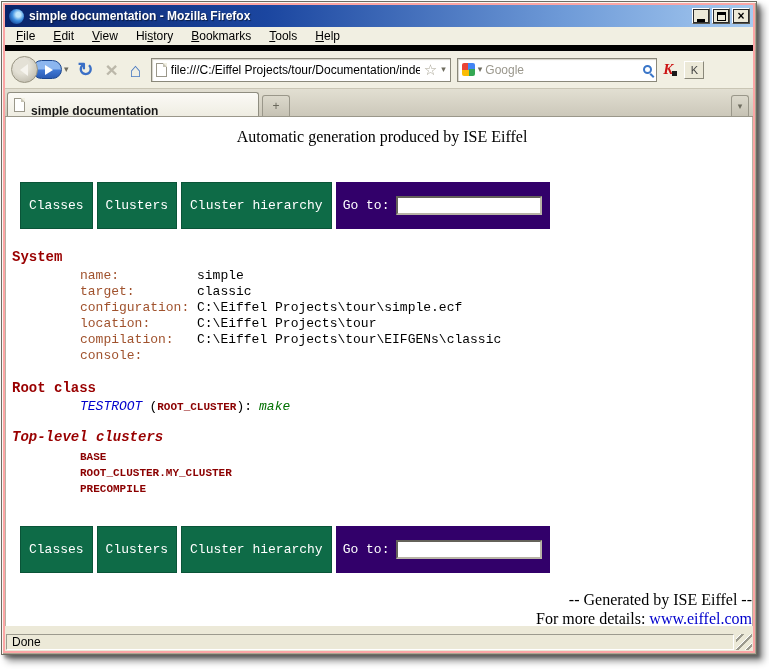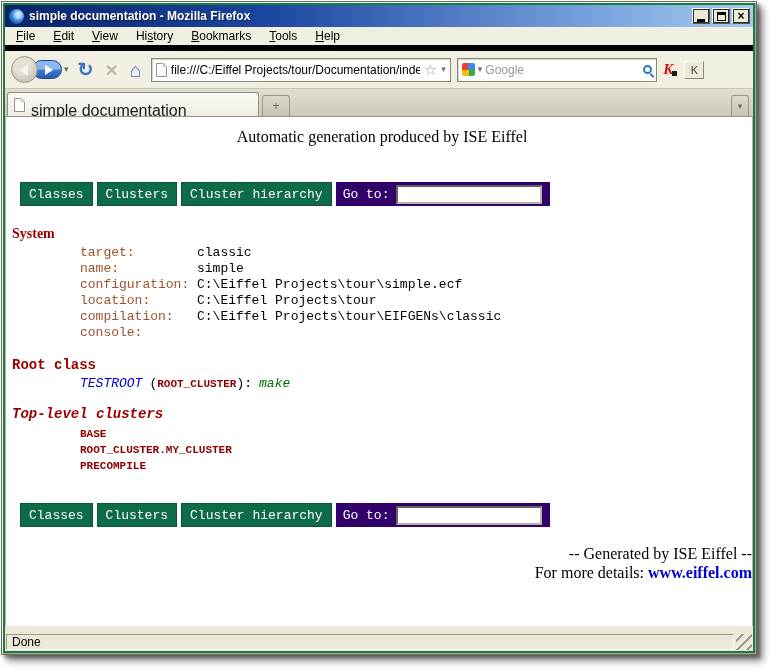--- a/index.html
+++ b/index.html
@@ -2,21 +2,21 @@
 <html><head>
 <meta charset="utf-8">
 <style>
   * { margin:0; padding:0; box-sizing:border-box; }
   html,body { width:769px; height:671px; background:#ffffff; overflow:hidden;
               font-family:"Liberation Sans", sans-serif; }
 
   
   .window {
     position:absolute; left:1px; top:1px; width:756px; height:654px;
-    background:#15803d; border:1px solid #6e6c61;
+    background:#fca5a5; border:1px solid #6e6c61;
     box-shadow: inset 1px 1px 0 #f8f6f0, inset -1px -1px 0 #a9a593,
                 6px 6px 7px rgba(0,0,0,.45), 3px 3px 3px rgba(0,0,0,.35);
     padding:3px; display:flex; flex-direction:column;
   }
 
   
   .titlebar { height:22px; flex:0 0 22px; display:flex; align-items:center;
     background:linear-gradient(90deg,#0a246a 0%,#1b46a0 35%,#6f9bd8 75%,#a6caf0 100%);
     padding:0 3px 0 4px; }
   .fx-icon { width:15px; height:15px; border-radius:50%; flex:0 0 15px;
@@ -87,68 +87,68 @@
   .kasp::after { content:""; position:absolute; left:9px; bottom:0; width:5px; height:5px; background:#1a1a1a; }
   .k-btn { width:20px; height:18px; background:#ece9d8; border:1px solid; border-color:#fff #8a887a #8a887a #fff;
     font-size:11px; color:#444; display:flex; align-items:center; justify-content:center; }
 
   
   .tabstrip { flex:0 0 27px; background:linear-gradient(#e2dfd2,#ccc8ba); display:flex; align-items:flex-end;
     padding:3px 2px 0 2px; border-bottom:1px solid #9a978a; }
   .tab-active { width:252px; height:24px; background:linear-gradient(#fbfaf6,#efede2);
     border:1px solid #8f8d80; border-bottom:none; border-radius:3px 3px 0 0;
     display:flex; align-items:center; padding:0 6px; gap:6px; }
-  .tab-label { font-size:16px; font-weight:normal; color:#1a1a1a; white-space:nowrap; overflow:hidden;margin-top:12px; }
+  .tab-label { font-size:12px; font-weight:bold; color:#1a1a1a; white-space:nowrap; overflow:hidden;margin-top:12px; }
   .newtab-btn { width:28px; height:21px; margin-left:3px; background:linear-gradient(#dcd9cc,#c6c2b4);
     border:1px solid #9a978a; border-bottom:none; border-radius:3px 3px 0 0;
     display:flex; align-items:center; justify-content:center; font-size:12px; color:#6a685c; }
   .tab-spacer { flex:1 1 auto; }
   .tablist-btn { width:18px; height:21px; background:linear-gradient(#dcd9cc,#c6c2b4);
     border:1px solid #9a978a; border-bottom:none; border-radius:3px 3px 0 0;
     display:flex; align-items:center; justify-content:center; margin-right:2px; }
 
   
   .content { flex:1 1 auto; background:#fff; overflow:hidden; padding:0 0 0 6px;
     border-left:1px solid #b8b4a4; border-right:1px solid #b8b4a4; }
   .doc-heading { margin-top:11px; text-align:center;
     font:16px "Liberation Serif", serif; color:#000; }
 
-  .navrow { margin:36px 0 0 8px; display:flex; align-items:stretch; gap:4px; height:24px; }
+  .navrow { margin:36px 0 0 8px; display:flex; align-items:stretch; gap:4px; height:47px; }
   .navrow.bottom { margin-top:29px; }
   .nav-btn { background:#0e6b47; color:#fff; border:1px solid #0a5438;
     font:13px "Liberation Mono", monospace; display:flex; align-items:center;
     padding:0 8px; text-decoration:none; cursor:pointer; }
   .goto-box { background:#32006a; display:inline-flex; align-items:center; gap:7px; padding:0 8px 0 7px; }
   .goto-label { color:#fff; font:13px "Liberation Mono", monospace; }
   .goto-input { width:146px; height:19px; background:#fff; border:2px inset #b8b4a6;
     font:12px "Liberation Mono", monospace; outline:none; }
 
   .section-heading { font:bold 14px "Liberation Mono", monospace; color:#990000; }
-  .sys-heading { margin-top:20px;font-family:Liberation Serif, serif; }
+  .sys-heading { margin-top:20px; }
   .sys-rows { margin:3px 0 0 68px; }
   .sys-row { font:13px "Liberation Mono", monospace; line-height:16px; white-space:pre; }
   .sys-label { display:inline-block; width:15ch; color:#a0522d; }
   .sys-value { color:#000; }
 
   .rc-heading { margin-top:16px; }
   .rc-line { margin:3px 0 0 68px; font:13px "Liberation Mono", monospace; line-height:16px; }
   .rc-class { color:#0000cc; font-style:italic; text-decoration:none; }
   .rc-open { margin-left:7px; color:#000; }
   .rc-cluster { font-size:11px; font-weight:bold; color:#8b0000; text-decoration:none; }
   .rc-close { color:#000; }
   .rc-creator { margin-left:7px; color:#007000; font-style:italic; text-decoration:none; }
 
   .cl-heading { margin-top:14px;font-style:italic; }
   .cl-items { margin:4px 0 0 68px; }
   .cl-item { display:block; font:bold 11px "Liberation Mono", monospace; color:#8b0000;
     line-height:16px; text-decoration:none; }
 
   .footer { margin-top:18px; text-align:right; font:16px "Liberation Serif", serif; color:#000; }
   .footer-line2 { margin-top:1px; }
-  .web-link { color:#0000cc; text-decoration:none;font-weight:bold; }
+  .web-link { color:#0000cc; text-decoration:none; }
 
   
   .statusbar { flex:0 0 21px; background:#ece9d8; display:flex; align-items:stretch;
     padding:8px 1px 1px 1px; gap:2px; }
   .status-panel { flex:1 1 auto; border:1px solid; border-color:#9c9a8e #fff #fff #9c9a8e;
     display:flex; align-items:center; padding-left:5px; font-size:12px; color:#000; }
   .resize-grip { flex:0 0 16px;
     background:repeating-linear-gradient(135deg, transparent 0 3px, #fff 3px 4px, #9c9a8e 4px 6px, transparent 6px 7px);
   }
 </style>
@@ -242,22 +242,22 @@
       <a class="nav-btn">Clusters</a>
       <a class="nav-btn">Cluster hierarchy</a>
       <span class="goto-box">
         <span class="goto-label">Go to:</span>
         <input class="goto-input" value="" style="">
       </span>
     </div>
 
     <div class="section-heading sys-heading">System</div>
     <div class="sys-rows">
+      <div class="sys-row"><span class="sys-label">name:</span><span class="sys-value">simple</span></div>
       <div class="sys-row"><span class="sys-label">target:</span><span class="sys-value">classic</span></div>
-      <div class="sys-row"><span class="sys-label">name:</span><span class="sys-value">simple</span></div>
       <div class="sys-row"><span class="sys-label">configuration:</span><span class="sys-value">C:\Eiffel Projects\tour\simple.ecf</span></div>
       <div class="sys-row"><span class="sys-label">location:</span><span class="sys-value">C:\Eiffel Projects\tour</span></div>
       <div class="sys-row"><span class="sys-label">compilation:</span><span class="sys-value">C:\Eiffel Projects\tour\EIFGENs\classic</span></div>
       <div class="sys-row"><span class="sys-label">console:</span><span class="sys-value"></span></div>
     </div>
 
     <div class="section-heading rc-heading">Root class</div>
     <div class="rc-line">
       <a class="rc-class">TESTROOT</a><span class="rc-open">(</span><a class="rc-cluster">ROOT_CLUSTER</a><span class="rc-close">):</span><a class="rc-creator">make</a>
     </div>

